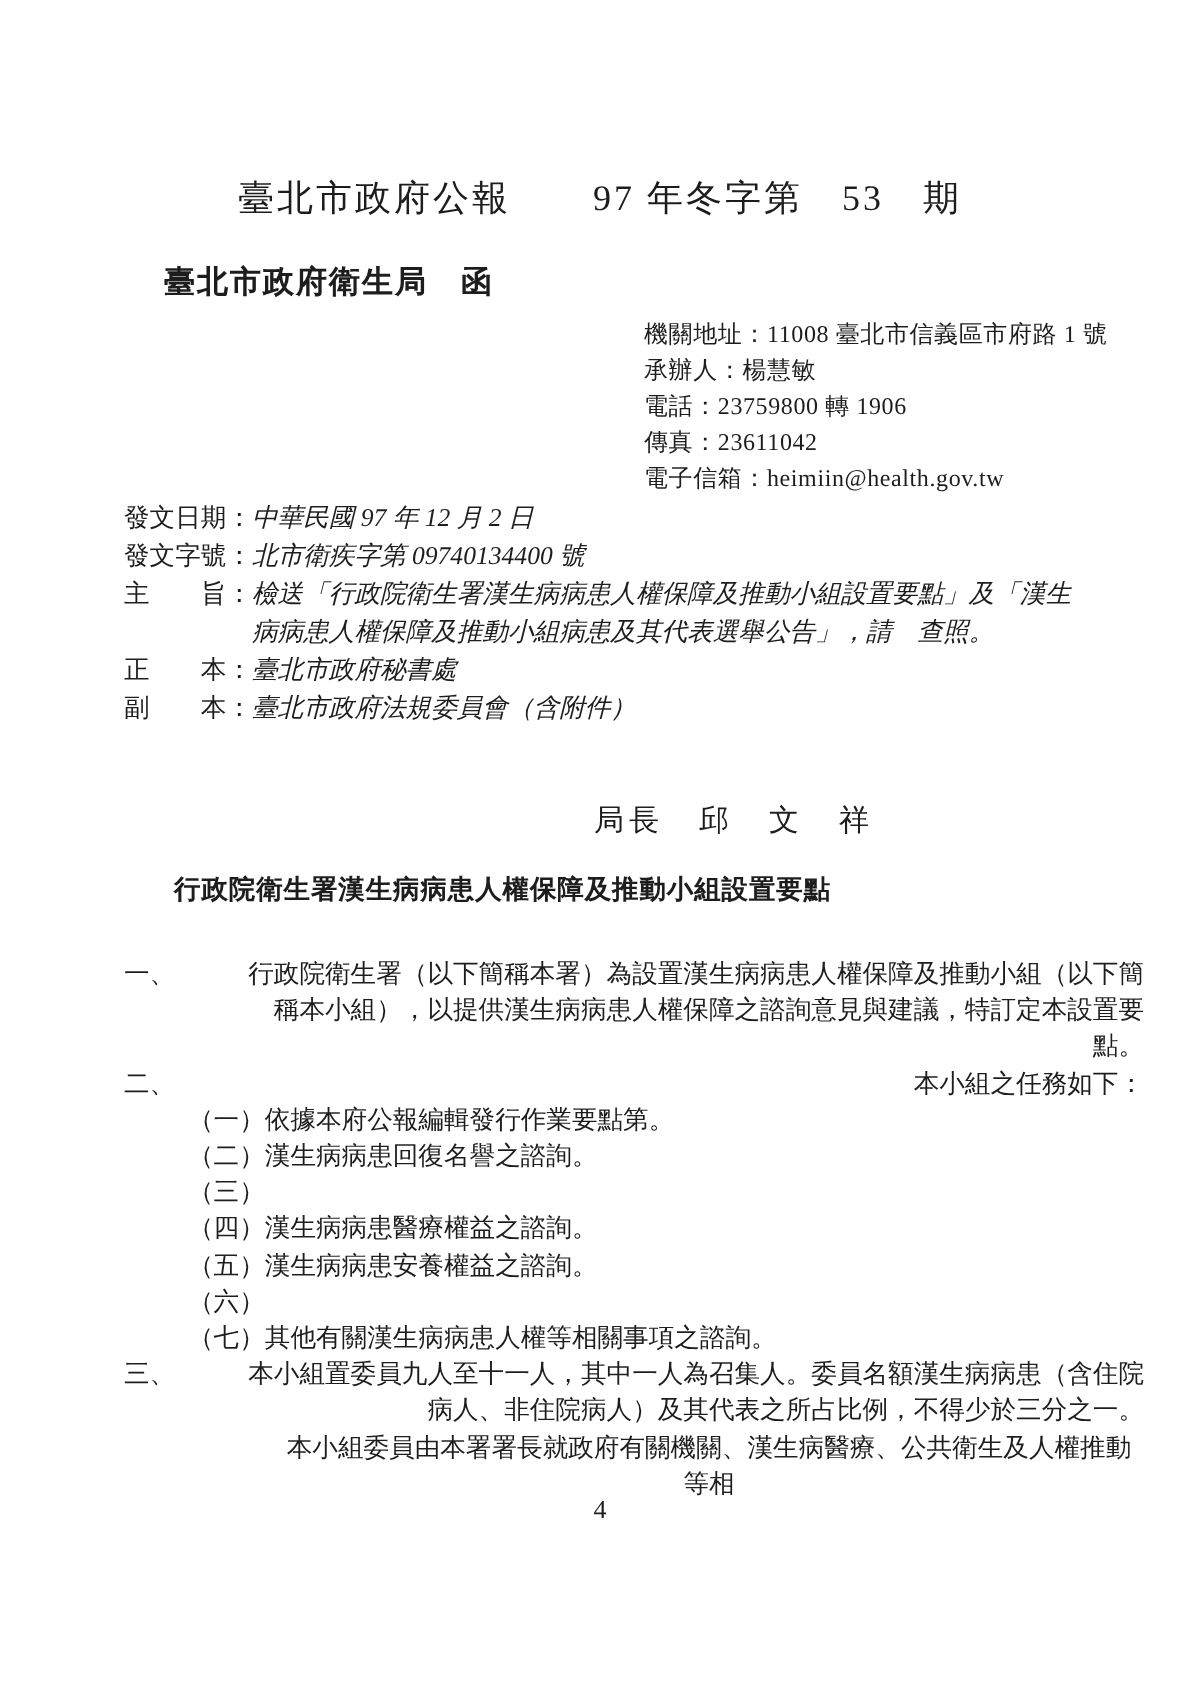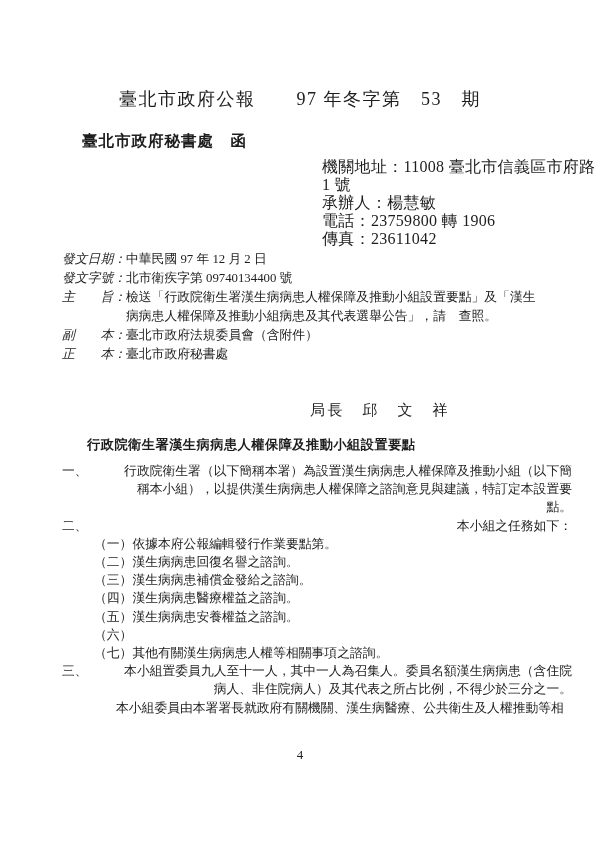--- a/index.html
+++ b/index.html
@@ -17,91 +17,92 @@
     position:absolute; top:87px; left:0; right:0;
     display:flex; justify-content:center; gap:41px;
     font-size:18px; letter-spacing:1.5px;text-align:right;
   }
   .letter-title {
     position:absolute; left:82px; top:131px;
     font-size:15.5px; font-weight:bold; letter-spacing:1px;
   }
   .contact {
     position:absolute; left:322px; top:158px;
-    font-size:16px; line-height:18.1px; letter-spacing:0.3px;
+    font-size:12px; line-height:18.1px; letter-spacing:0.3px;
   }
   .meta {
     position:absolute; left:62px; top:250px;
     font-size:12.8px;
   }
   .meta .row { display:flex; line-height:19px; }
-  .meta .lbl { width:64px; flex-shrink:0;font-style:italic; }
-  .meta .val { width:430px; }
+  .meta .lbl { width:64px; flex-shrink:0; }
+  .meta .val { width:430px;font-style:italic; }
   .signature {
-    position:absolute; left:310px; top:401px;
+    position:absolute; left:297px; top:401px;
     font-size:15px; letter-spacing:2.5px;
   }
   .attachment {
     position:absolute; left:62px; top:435px;
     font-size:12.8px; line-height:18.2px;
     width:510px;
   }
   .att-title {
-    margin-left:25px; margin-bottom:8px;
+    margin-left:25px; margin-bottom:24px;
     font-weight:bold; font-size:13.2px; letter-spacing:0.5px;
     line-height:19px;
   }
   .item { display:flex; }
   .item .num { width:32px; flex-shrink:0; }
   .item .txt { width:478px;text-align:right; }
   .task { margin-left:32px; display:flex; }
-  .sub-para { margin-left:54px; }
+  .sub-para { margin-left:75px;text-align:center; }
   .page-num {
     position:absolute; top:747px; left:0; right:0;
     text-align:center; font-size:13px;
   }
 </style>
 </head>
 <body>
 
 <div class="gazette-header">
   <span>臺北市政府公報</span>
   <span>97 年冬字第　53　期</span>
 </div>
 
-<div class="letter-title">臺北市政府秘書處　函</div>
+<div class="letter-title">臺北市政府衛生局　函</div>
 
 <div class="contact">
   <div>機關地址：11008 臺北市信義區市府路 1 號</div>
   <div>承辦人：楊慧敏</div>
   <div>電話：23759800 轉 1906</div>
   <div>傳真：23611042</div>
+  <div>電子信箱：heimiin@health.gov.tw</div>
 </div>
 
 <div class="meta">
   <div class="row">
     <span class="lbl">發文日期：</span>
     <span class="val">中華民國 97 年 12 月 2 日</span>
   </div>
   <div class="row">
     <span class="lbl">發文字號：</span>
     <span class="val">北市衛疾字第 09740134400 號</span>
   </div>
   <div class="row">
     <span class="lbl">主　　旨：</span>
     <span class="val pre">檢送「行政院衛生署漢生病病患人權保障及推動小組設置要點」及「漢生
 病病患人權保障及推動小組病患及其代表選舉公告」，請　查照。</span>
   </div>
   <div class="row">
+    <span class="lbl">正　　本：</span>
+    <span class="val">臺北市政府秘書處</span>
+  </div>
+  <div class="row">
     <span class="lbl">副　　本：</span>
     <span class="val">臺北市政府法規委員會（含附件）</span>
-  </div>
-  <div class="row">
-    <span class="lbl">正　　本：</span>
-    <span class="val">臺北市政府秘書處</span>
   </div>
 </div>
 
 <div class="signature">局長　邱　文　祥</div>
 
 <div class="attachment">
   <div class="att-title">行政院衛生署漢生病病患人權保障及推動小組設置要點</div>
 
   <div class="item">
     <span class="num">一、</span>
@@ -118,21 +119,20 @@
   <div class="task">
     <span>（一）</span>
     <span>依據本府公報編輯發行作業要點第。</span>
   </div>
   <div class="task">
     <span>（二）</span>
     <span>漢生病病患回復名譽之諮詢。</span>
   </div>
   <div class="task">
     <span>（三）</span>
-    <span>漢生病病患補償金發給之諮詢。</span>
   </div>
   <div class="task">
     <span>（四）</span>
     <span>漢生病病患醫療權益之諮詢。</span>
   </div>
   <div class="task">
     <span>（五）</span>
     <span>漢生病病患安養權益之諮詢。</span>
   </div>
   <div class="task">

